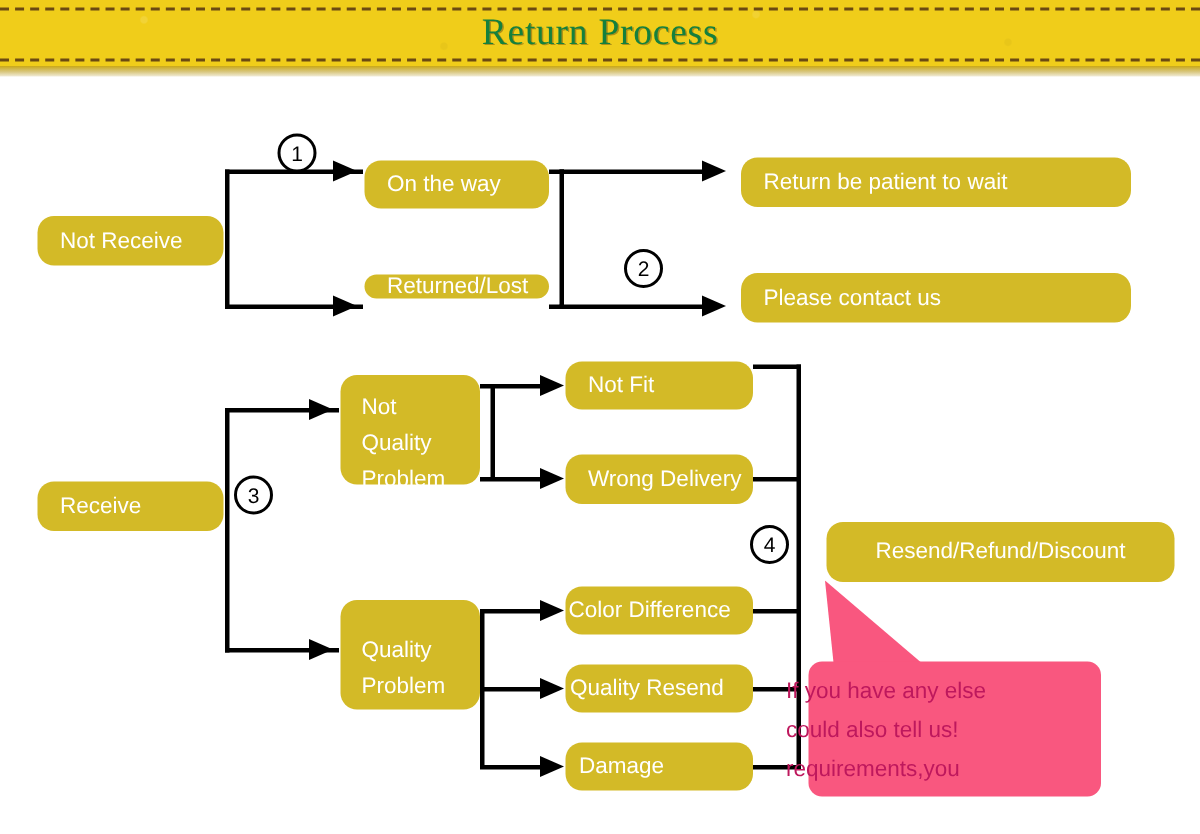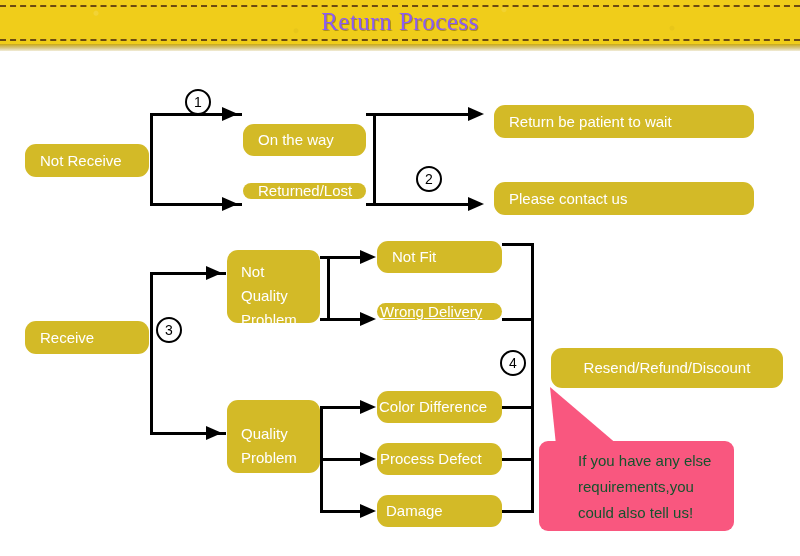--- a/index.html
+++ b/index.html
@@ -55,21 +55,21 @@
 
   #page-title {
     position: absolute;
     left: 0;
     top: 7px;
     width: 800px;
     text-align: center;
     font-family: "Liberation Serif", "DejaVu Serif", serif;
     font-size: 25px;
     line-height: 30px;
-    color: #8b5cf6;
+    color: #15803d;
     letter-spacing: 0.5px;
     text-shadow: 1px 1px 0 rgba(120,95,20,0.55);
   }
 
   
   .node {
     position: absolute;
     background: #d3ba27;
     border-radius: 11px;
     color: #ffffff;
@@ -130,24 +130,24 @@
     left: 539px;
     top: 441px;
     width: 195px;
     height: 90px;
     background: #f9577f;
     border-radius: 9px;
     z-index: 4;
   }
   #callout-text {
     position: absolute;
-    left: 578px;
+    left: 524px;
     top: 448px;
     width: 180px;
-    color: #14532d;
+    color: #be185d;
     font-size: 15px;
     line-height: 26px;
     z-index: 6;
   }
   #callout-tail {
     position: absolute;
     left: 540px;
     top: 387px;
     width: 120px;
     height: 70px;
@@ -169,21 +169,21 @@
   <div class="node pad-left" style="left:25px; top:144px; width:124px; height:33px;">Not Receive</div>
 
   <div class="line-v" style="left:150px; top:113px; height:93px;"></div>
 
   <div class="line-h" style="left:150px; top:113px; width:92px;"></div>
   <div class="arrow-head" style="left:222px; top:107px;"></div>
 
   <div class="line-h" style="left:150px; top:203px; width:92px;"></div>
   <div class="arrow-head" style="left:222px; top:197px;"></div>
 
-  <div class="node pad-left" style="left:243px; top:124px; width:123px; height:32px;">On the way</div>
+  <div class="node pad-left" style="left:243px; top:107px; width:123px; height:32px;">On the way</div>
 
   <div class="node pad-left" style="left:243px; top:183px; width:123px; height:16px;">Returned/Lost</div>
 
   <div class="line-v" style="left:373px; top:113px; height:92px;"></div>
   <div class="line-h" style="left:366px; top:113px; width:10px;"></div>
   <div class="line-h" style="left:366px; top:203px; width:10px;"></div>
 
   <div class="line-h" style="left:373px; top:113px; width:99px;"></div>
   <div class="arrow-head" style="left:468px; top:107px;"></div>
 
@@ -226,41 +226,41 @@
 
   <div class="line-v" style="left:320px; top:406px; height:104px;"></div>
   <div class="line-h" style="left:320px; top:406px; width:42px;"></div>
   <div class="arrow-head" style="left:360px; top:400px;"></div>
   <div class="line-h" style="left:320px; top:458px; width:42px;"></div>
   <div class="arrow-head" style="left:360px; top:452px;"></div>
   <div class="line-h" style="left:320px; top:510px; width:42px;"></div>
   <div class="arrow-head" style="left:360px; top:504px;"></div>
 
   <div class="node pad-left" style="left:377px; top:241px; width:125px; height:32px;text-align:right;">Not Fit</div>
-  <div class="node pad-left" style="left:377px; top:303px; width:125px; height:17px; padding-left:3px;text-decoration:underline;">Wrong Delivery</div>
+  <div class="node pad-left" style="left:377px; top:303px; width:125px; height:33px; padding-left:15px;">Wrong Delivery</div>
 
   <div class="node pad-left" style="left:377px; top:391px; width:125px; height:32px; padding-left:2px;">Color Difference</div>
-  <div class="node pad-left" style="left:377px; top:443px; width:125px; height:32px; padding-left:3px;">Process Defect</div>
+  <div class="node pad-left" style="left:377px; top:443px; width:125px; height:32px; padding-left:3px;">Quality Resend</div>
   <div class="node pad-left" style="left:377px; top:495px; width:125px; height:32px; padding-left:9px;">Damage</div>
 
   <div class="line-v" style="left:531px; top:243px; height:270px;"></div>
   <div class="line-h" style="left:502px; top:243px; width:32px;"></div>
   <div class="line-h" style="left:502px; top:318px; width:32px;"></div>
   <div class="line-h" style="left:502px; top:406px; width:32px;"></div>
   <div class="line-h" style="left:502px; top:458px; width:32px;"></div>
   <div class="line-h" style="left:502px; top:510px; width:32px;"></div>
 
   <div class="node center" style="left:551px; top:348px; width:232px; height:40px;">Resend/Refund/Discount</div>
 
   <div class="step-marker" style="left:156px; top:317px;">3</div>
   <div class="step-marker" style="left:500px; top:350px;">4</div>
 
   <svg id="callout-tail" viewBox="0 0 120 70">
     <polygon points="10,0 78,58 16,58" fill="#f9577f"></polygon>
   </svg>
   <div id="callout"></div>
   <div id="callout-text">
     <div>If you have any else</div>
+    <div>could also tell us!</div>
     <div>requirements,you</div>
-    <div>could also tell us!</div>
   </div>
 
 </div>
 
 </body></html>

